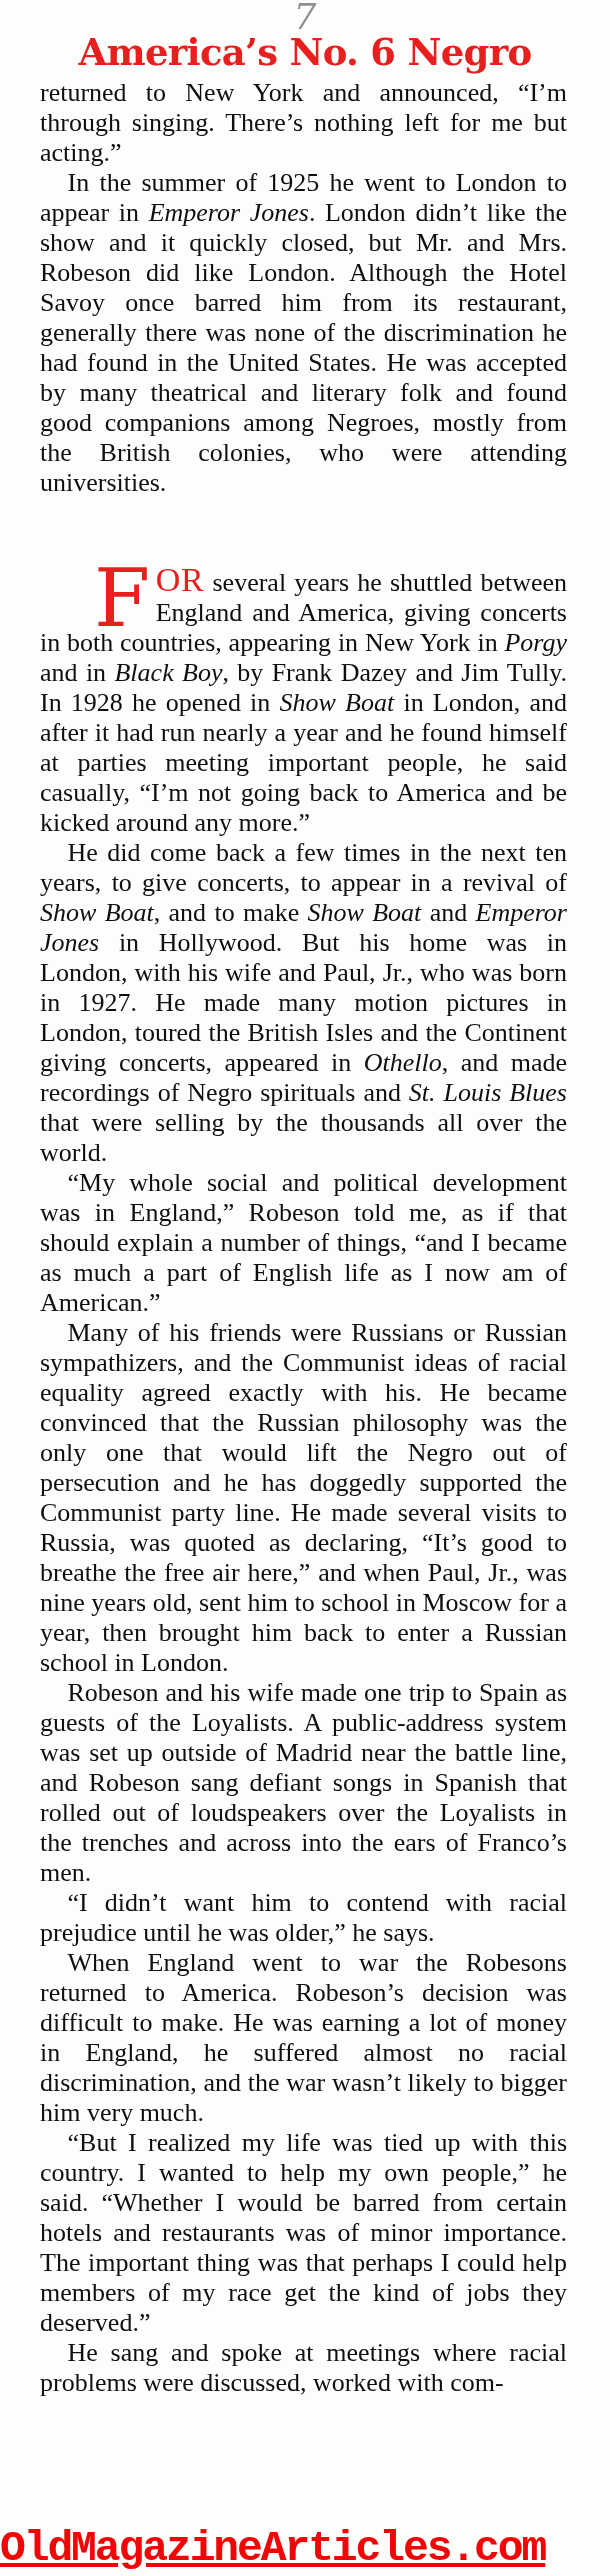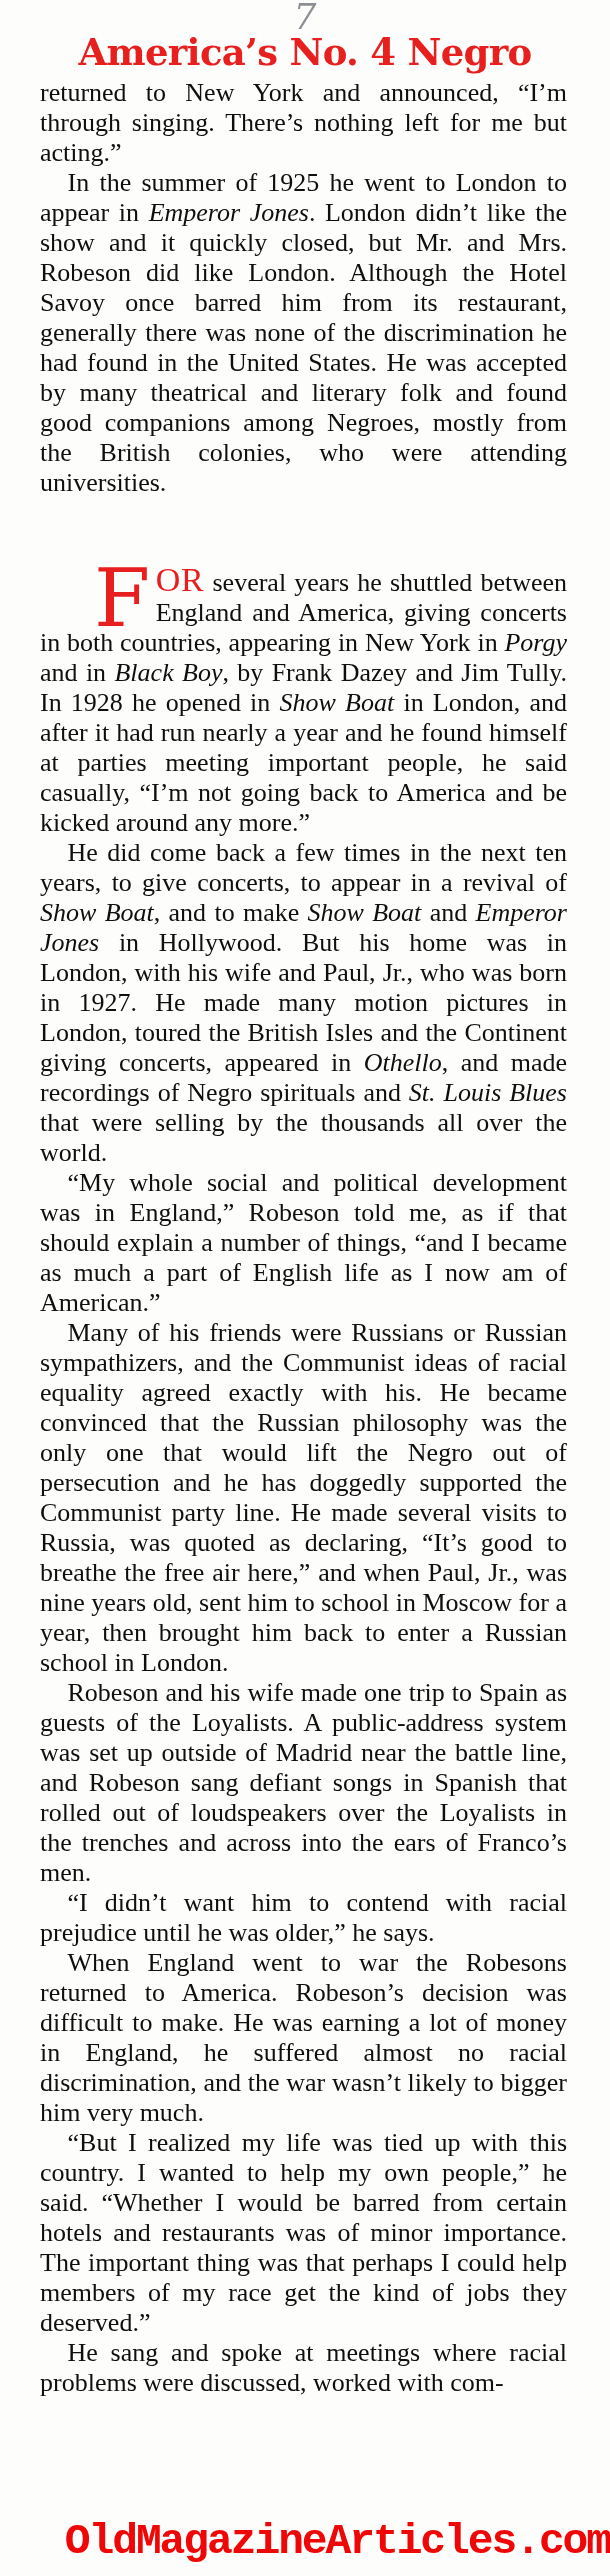--- a/index.html
+++ b/index.html
@@ -56,40 +56,41 @@
     line-height:60px;
     margin:2.7px 5.5px 0 54px;
   }
   .dropcap-rest{
     color:var(--red);
     font-size:34px;
     letter-spacing:0.7px;
   }
   .footer{
     position:absolute;
-    left:0;right:0;bottom:8px;
+    left:0;right:0;bottom:1px;
     height:52px;
     background:var(--paper);
-    text-align:right;
+    text-align:left;
     font-family:"Liberation Mono", monospace;
     font-weight:bold;
     font-size:43px;
     line-height:51px;
     letter-spacing:-2.1px;
     white-space:nowrap;
     color:var(--footer-red);
+    text-decoration:underline;
   }
 </style>
 </head>
 <body>
 
 <div class="page">
   <div class="page-number">7</div>
 
-  <h1 class="title">America’s No. 4 Negro</h1>
+  <h1 class="title">America’s No. 6 Negro</h1>
 
   <div class="article">
       <p class=""><span>returned to New York and announced, “I’m through singing. There’s nothing left for me but acting.”</span></p>
       <p class="indent "><span>In the summer of 1925 he went to London to appear in </span><em>Emperor Jones</em><span>. London didn’t like the show and it quickly closed, but Mr. and Mrs. Robeson did like London. Although the Hotel Savoy once barred him from its restaurant, generally there was none of the discrimination he had found in the United States. He was accepted by many theatrical and literary folk and found good companions among Negroes, mostly from the British colonies, who were attending universities.</span></p>
       <p class="section-break"><span class="dropcap">F</span><span class="dropcap-rest">OR</span><span> several years he shuttled between England and America, giving concerts in both countries, appearing in New York in </span><em>Porgy</em><span> and in </span><em>Black Boy</em><span>, by Frank Dazey and Jim Tully. In 1928 he opened in </span><em>Show Boat</em><span> in London, and after it had run nearly a year and he found himself at parties meeting important people, he said casually, “I’m not going back to America and be kicked around any more.”</span></p>
       <p class="indent "><span>He did come back a few times in the next ten years, to give concerts, to appear in a revival of </span><em>Show Boat</em><span>, and to make </span><em>Show Boat</em><span> and </span><em>Emperor Jones</em><span> in Hollywood. But his home was in London, with his wife and Paul, Jr., who was born in 1927. He made many motion pictures in London, toured the British Isles and the Continent giving concerts, appeared in </span><em>Othello</em><span>, and made recordings of Negro spirituals and </span><em>St. Louis Blues</em><span> that were selling by the thousands all over the world.</span></p>
       <p class="indent "><span>“My whole social and political development was in England,” Robeson told me, as if that should explain a number of things, “and I became as much a part of English life as I now am of American.”</span></p>
       <p class="indent "><span>Many of his friends were Russians or Russian sympathizers, and the Communist ideas of racial equality agreed exactly with his. He became convinced that the Russian philosophy was the only one that would lift the Negro out of persecution and he has doggedly supported the Communist party line. He made several visits to Russia, was quoted as declaring, “It’s good to breathe the free air here,” and when Paul, Jr., was nine years old, sent him to school in Moscow for a year, then brought him back to enter a Russian school in London.</span></p>
       <p class="indent "><span>Robeson and his wife made one trip to Spain as guests of the Loyalists. A public-address system was set up outside of Madrid near the battle line, and Robeson sang defiant songs in Spanish that rolled out of loudspeakers over the Loyalists in the trenches and across into the ears of Franco’s men.</span></p>
       <p class="indent "><span>“I didn’t want him to contend with racial prejudice until he was older,” he says.</span></p>

